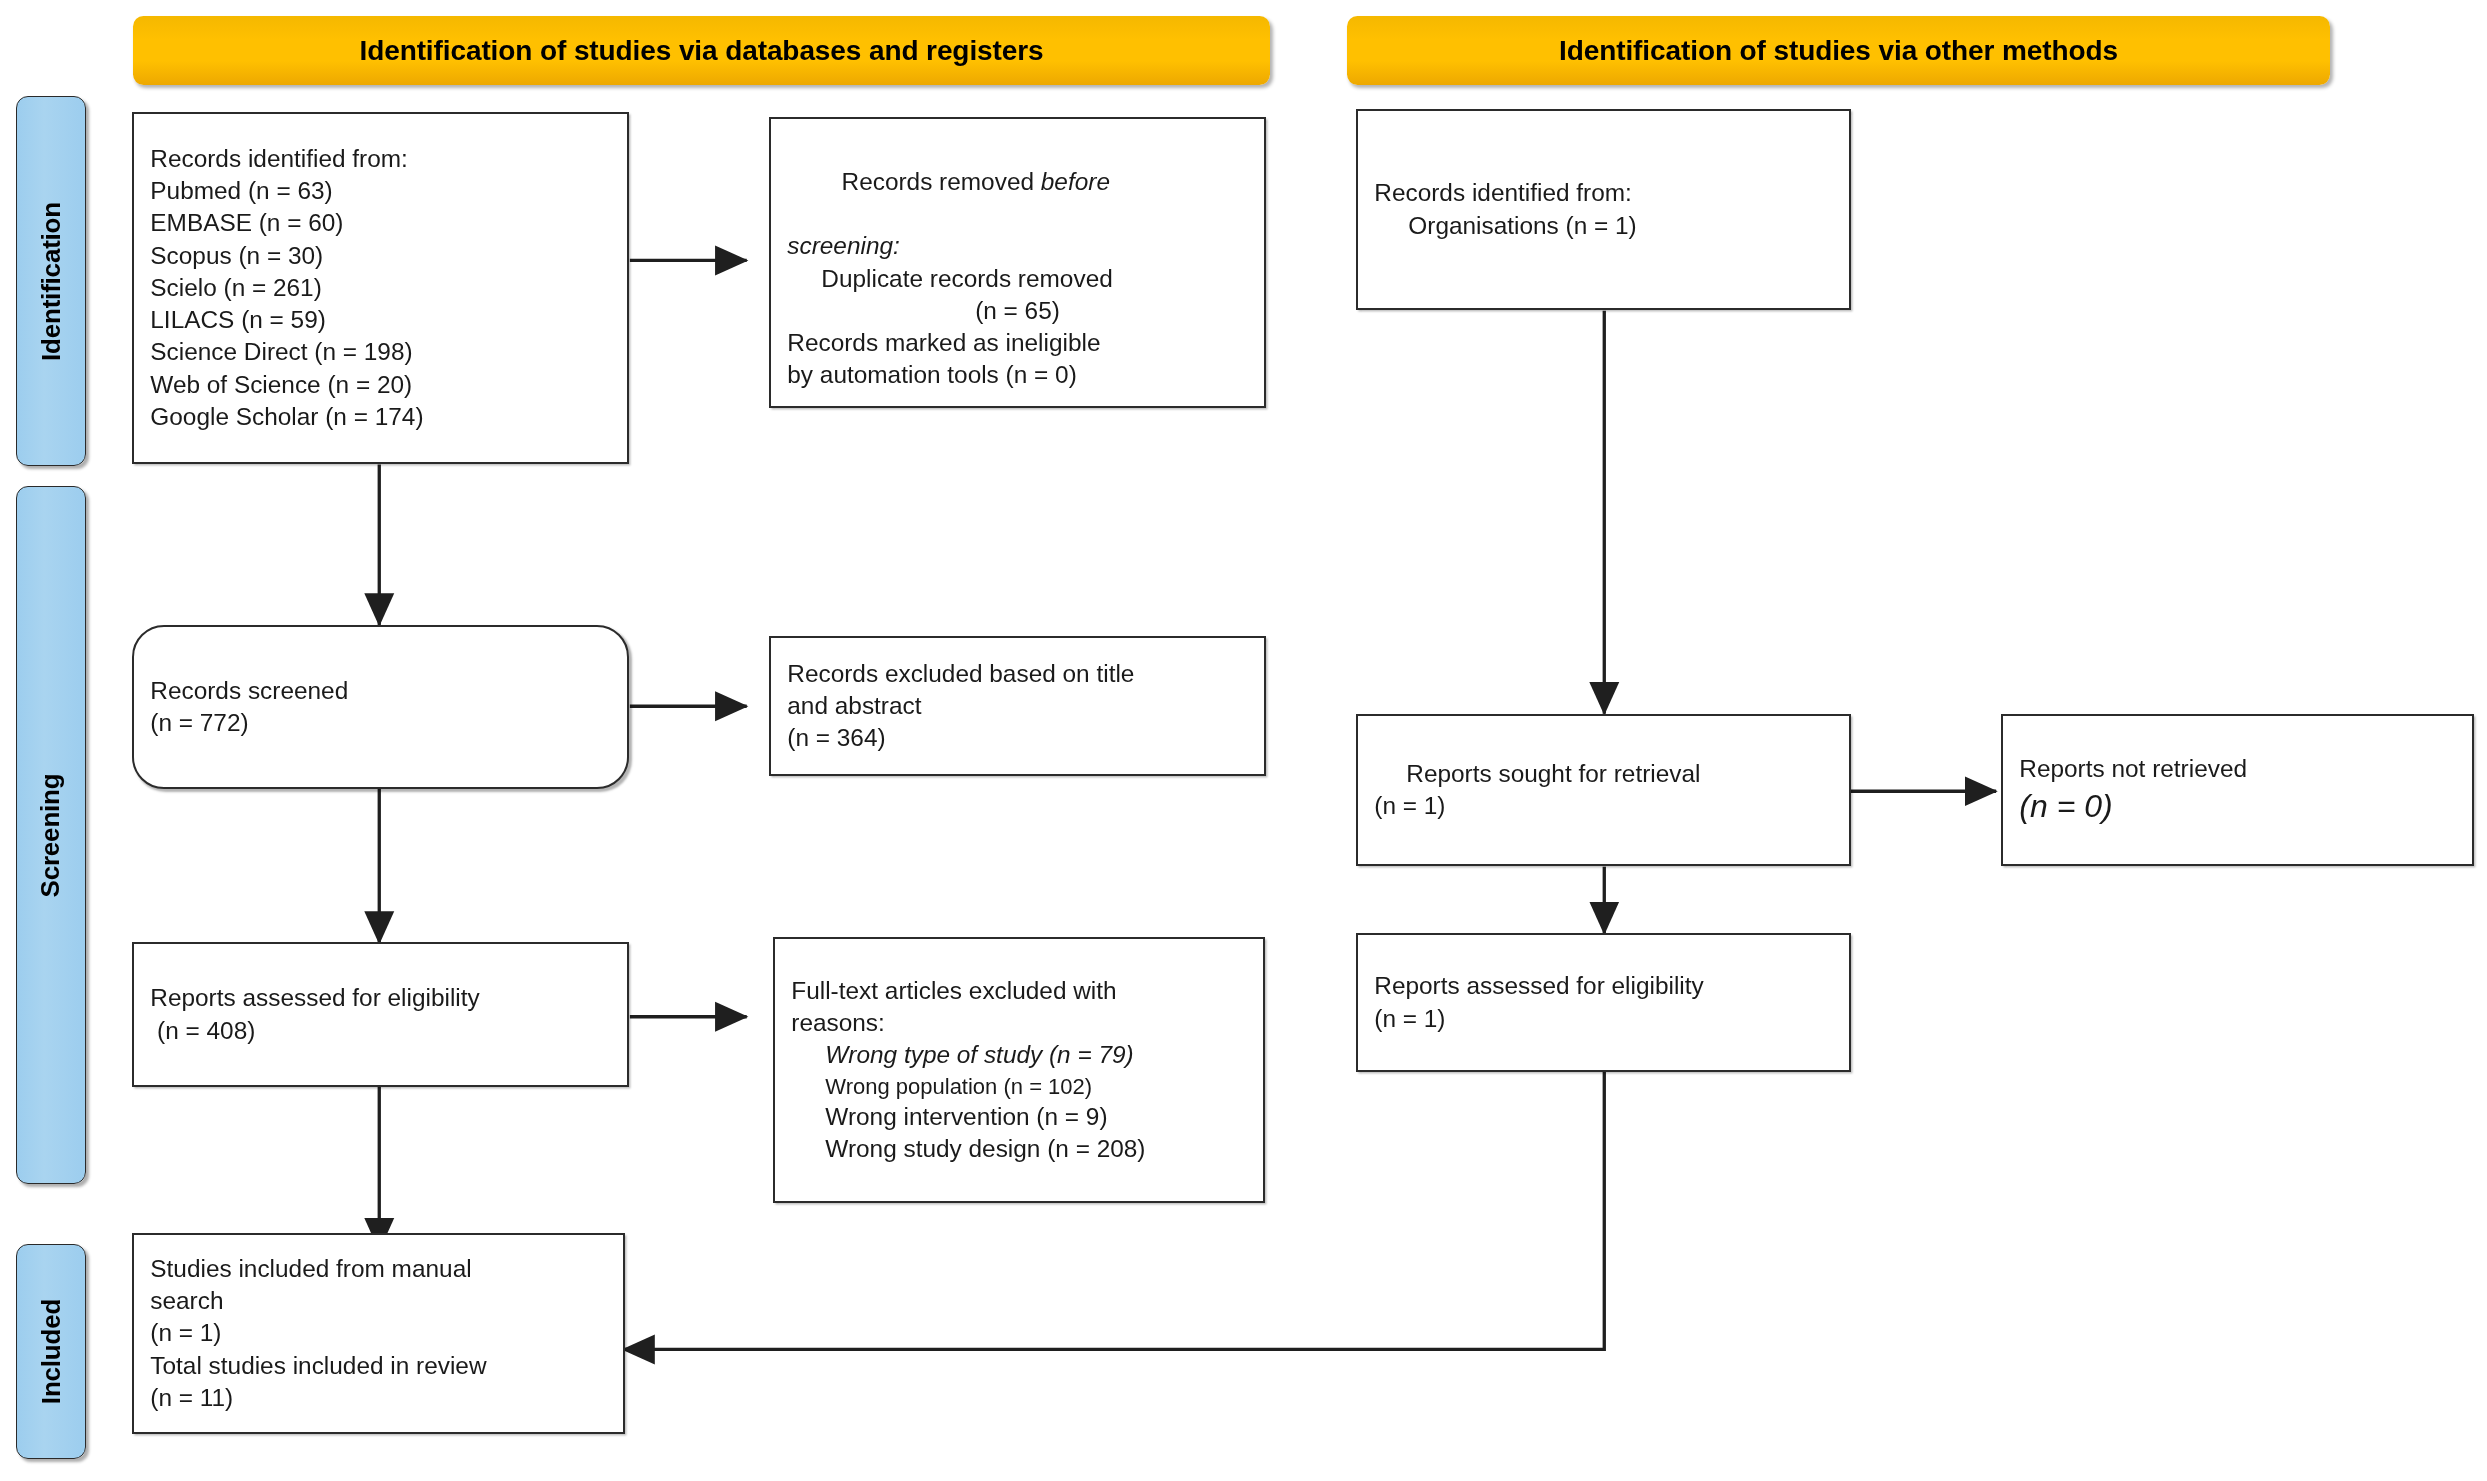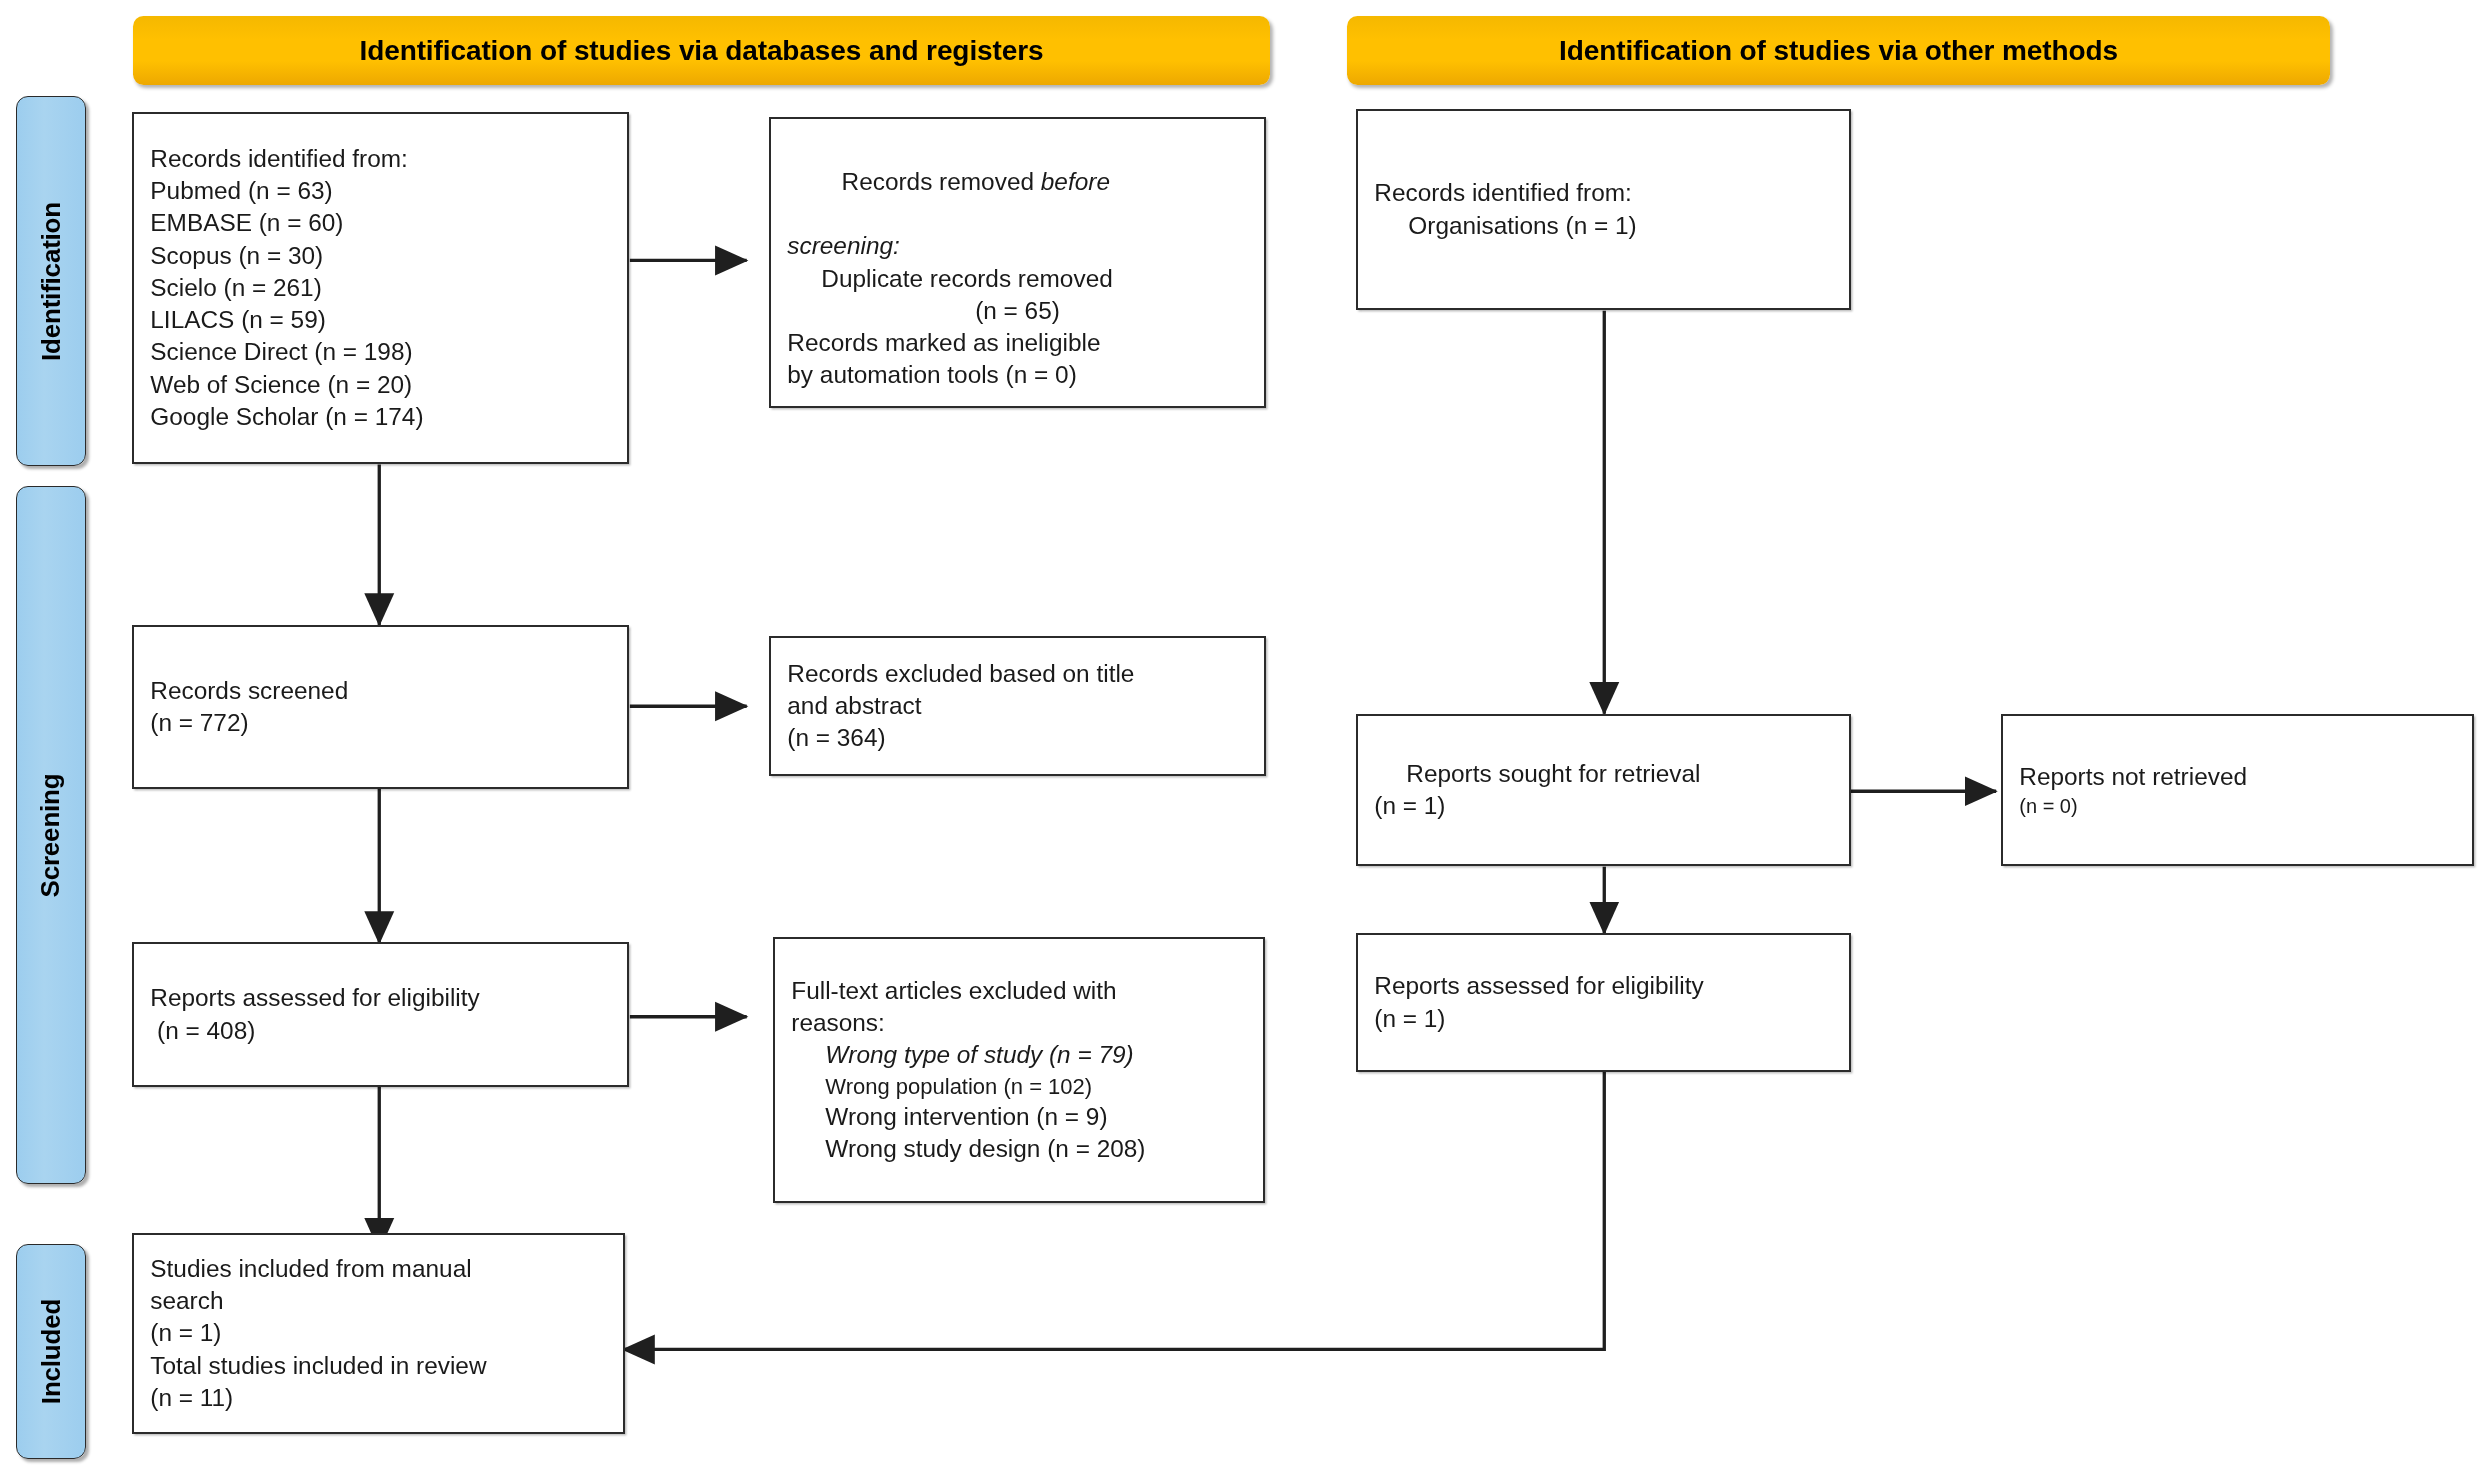--- a/index.html
+++ b/index.html
@@ -145,21 +145,21 @@
       <div class="line" style="font-size:24.4px;">EMBASE (n = 60)</div>
       <div class="line" style="font-size:24.4px;">Scopus (n = 30)</div>
       <div class="line" style="font-size:24.4px;">Scielo (n = 261)</div>
       <div class="line" style="font-size:24.4px;">LILACS (n = 59)</div>
       <div class="line" style="font-size:24.4px;">Science Direct (n = 198)</div>
       <div class="line" style="font-size:24.4px;">Web of Science (n = 20)</div>
       <div class="line" style="font-size:24.4px;">Google Scholar (n = 174)</div>
     </div>
   </div>
 
-  <div class="flow-box" style="left:132px; top:625px; width:497px; height:164px;">
+  <div class="flow-box" style="left:132px; top:625px; width:497px; height:164px;border-radius:32px;">
     <div class="lines">
       <div class="line" style="font-size:24.4px;">Records screened</div>
       <div class="line" style="font-size:24.4px;">(n = 772)</div>
     </div>
   </div>
 
   <div class="flow-box" style="left:132px; top:942px; width:497px; height:145px;">
     <div class="lines">
       <div class="line" style="font-size:24.4px;">Reports assessed for eligibility</div>
       <div class="line" style="font-size:24.4px;"> (n = 408)</div>
@@ -218,21 +218,21 @@
   <div class="flow-box" style="left:1356px; top:714px; width:495px; height:152px;">
     <div class="lines">
       <div class="line" style="font-size:24.4px;margin-left:32px;">Reports sought for retrieval</div>
       <div class="line" style="font-size:24.4px;">(n = 1)</div>
     </div>
   </div>
 
   <div class="flow-box" style="left:2001px; top:714px; width:473px; height:152px;">
     <div class="lines">
       <div class="line" style="font-size:24.4px;">Reports not retrieved</div>
-      <div class="line" style="font-size:20px;">(n = 0)</div>
+      <div class="line" style="font-size:32px;font-style:italic;">(n = 0)</div>
     </div>
   </div>
 
   <div class="flow-box" style="left:1356px; top:933px; width:495px; height:139px;">
     <div class="lines">
       <div class="line" style="font-size:24.4px;">Reports assessed for eligibility</div>
       <div class="line" style="font-size:24.4px;">(n = 1)</div>
     </div>
   </div>
 

